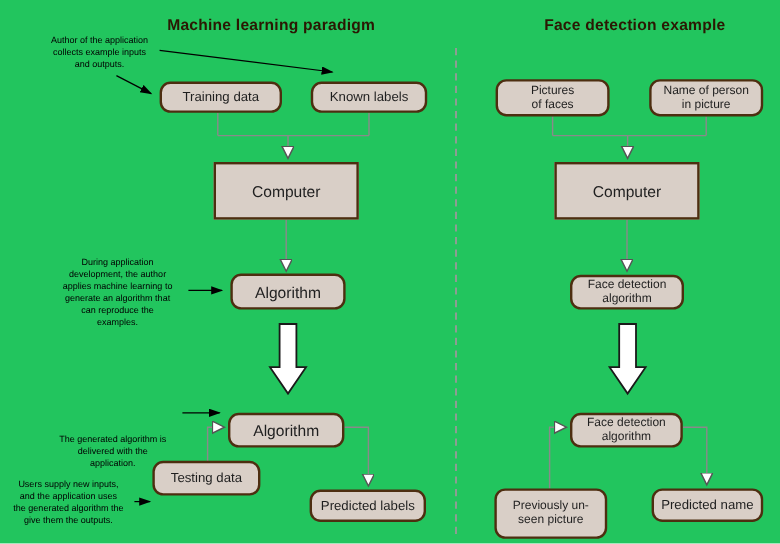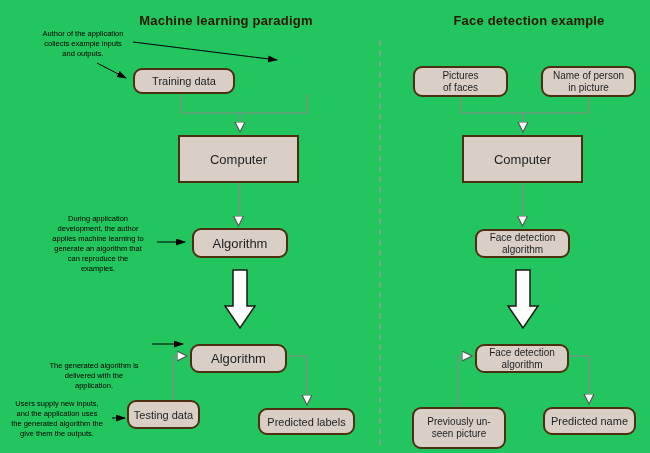--- a/index.html
+++ b/index.html
@@ -93,24 +93,25 @@
 examples.</div>
   <div class="ann" style="left:34px; top:337px; width:120px;margin-top:24px;">The generated algorithm is
 delivered with the
 application.</div>
   <div class="ann" style="left:0px; top:399px; width:114px;">Users supply new inputs,
 and the application uses
 the generated algorithm the
 give them the outputs.</div>
 
   <div class="node fs11" style="left:133px; top:68px; width:102px; height:26px;">Training data</div>
+  <div class="node fs11" style="left:259px; top:68px; width:97px; height:26px;">Known labels</div>
   <div class="node square fs13" style="left:178px; top:135px; width:121px; height:48px;">Computer</div>
   <div class="node fs13" style="left:192px; top:228px; width:96px; height:30px;">Algorithm</div>
   <div class="node fs13" style="left:190px; top:344px; width:97px; height:29px;">Algorithm</div>
-  <div class="node fs11" style="left:127px; top:400px; width:73px; height:29px;text-align:center;">Testing data</div>
+  <div class="node fs11" style="left:127px; top:384px; width:90px; height:29px;text-align:center;">Testing data</div>
   <div class="node fs11" style="left:258px; top:408px; width:97px; height:27px;">Predicted labels</div>
 
   <div class="node fs10 multiline" style="left:413px; top:66px; width:95px; height:31px;">Pictures
 of faces</div>
   <div class="node fs10 multiline" style="left:541px; top:66px; width:95px; height:31px;">Name of person
 in picture</div>
   <div class="node square fs13" style="left:462px; top:135px; width:121px; height:48px;">Computer</div>
   <div class="node fs10 multiline" style="left:475px; top:229px; width:95px; height:29px;">Face detection
 algorithm</div>
   <div class="node fs10 multiline" style="left:475px; top:344px; width:94px; height:29px;">Face detection

